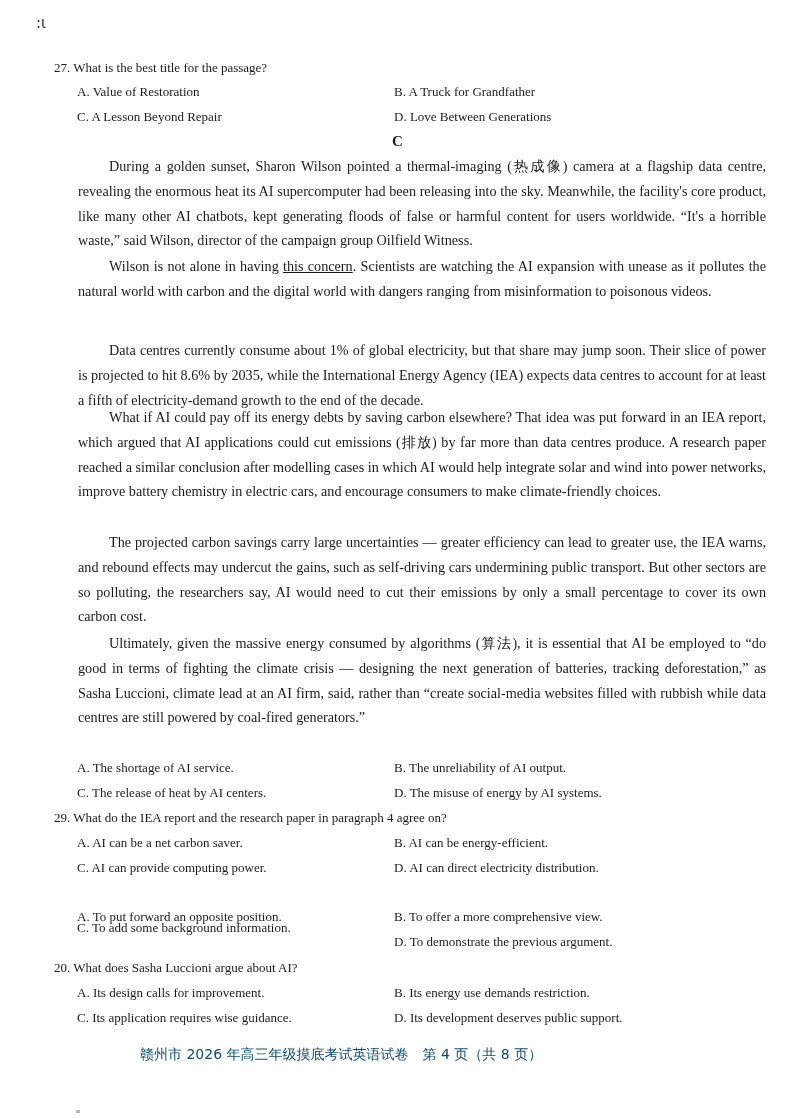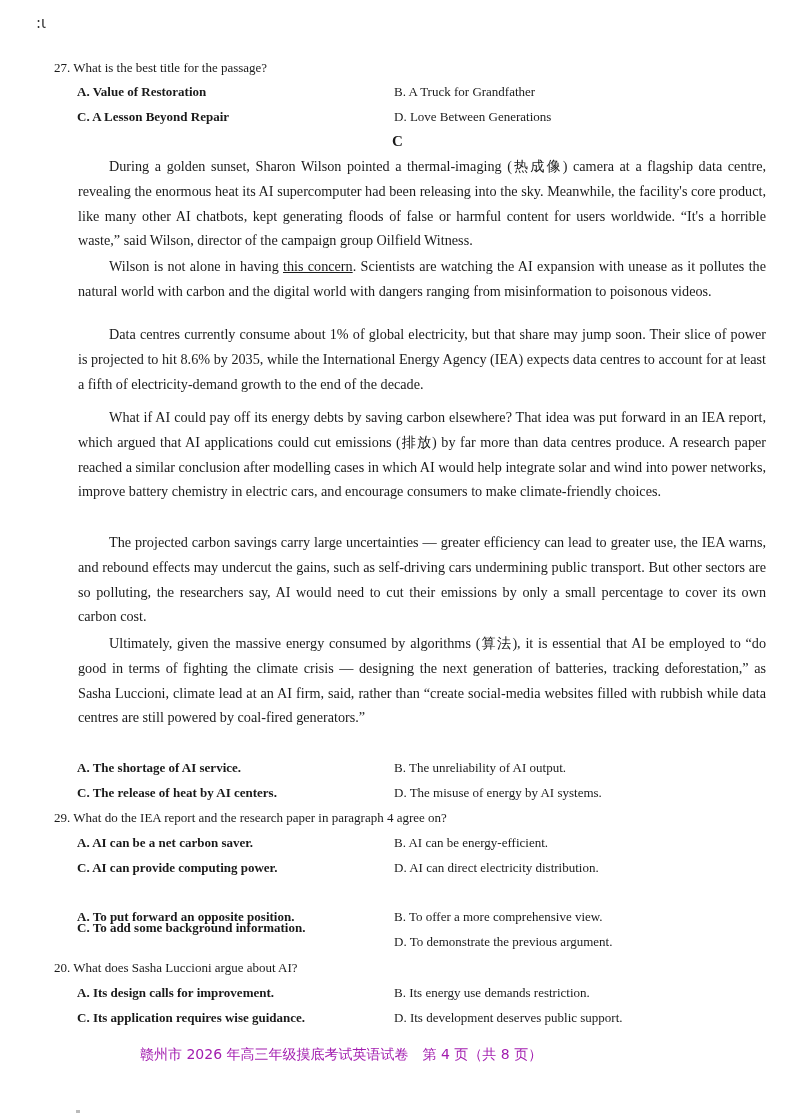--- a/index.html
+++ b/index.html
@@ -2,47 +2,47 @@
 <html><head>
 <meta charset="utf-8">
 <style>
   html, body { margin:0; padding:0; background:#ffffff; }
   body { width:793px; height:1119px; position:relative; overflow:hidden;
          font-family:"Liberation Serif", "DejaVu Serif", serif; color:#1a1a1a; }
   .page { position:absolute; left:0; top:0; width:793px; height:1119px; }
   .mark { position:absolute; left:36px; top:14px; font-size:15px; color:#333; font-family:"DejaVu Sans", sans-serif; }
   .abs { position:absolute; white-space:nowrap; font-size:13px; }
   .q { left:54px; }
-  .optL { left:77px;font-weight:bold; }
+  .optL { left:77px; }
   .optR { left:394px; }
   .sec { position:absolute; left:392px; top:133px; font-size:15px; font-weight:bold; }
   .para { position:absolute; left:54px; width:688px; font-size:14.2px; line-height:24.8px;
           text-align:justify; text-indent:31px;margin-left:24px; }
   .u { text-decoration:underline; }
   .footer { position:absolute; left:140px; top:1046px; font-size:14px; white-space:nowrap;
-            font-family:"DejaVu Sans", sans-serif; color:#a21caf; }
+            font-family:"DejaVu Sans", sans-serif; color:#0c4a6e; }
   .dot { position:absolute; left:76px; top:1110px; width:4px; height:3px; background:#bbb; }
 </style>
 </head>
 <body>
 
 <div class="page">
   <div class="mark">:ι</div>
 
   <div class="abs q" style="top:60px">27. What is the best title for the passage?</div>
   <div class="abs optL" style="top:84px">A. Value of Restoration</div>
   <div class="abs optR" style="top:84px">B. A Truck for Grandfather</div>
   <div class="abs optL" style="top:109px">C. A Lesson Beyond Repair</div>
   <div class="abs optR" style="top:109px">D. Love Between Generations</div>
 
   <div class="sec">C</div>
 
   <div class="para" style="top:154px">During a golden sunset, Sharon Wilson pointed a thermal-imaging (热成像) camera at a flagship data centre, revealing the enormous heat its AI supercomputer had been releasing into the sky. Meanwhile, the facility's core product, like many other AI chatbots, kept generating floods of false or harmful content for users worldwide. “It's a horrible waste,” said Wilson, director of the campaign group Oilfield Witness.</div>
   <div class="para" style="top:254px"><span>Wilson is not alone in having </span><span class="u">this concern</span><span>. Scientists are watching the AI expansion with unease as it pollutes the natural world with carbon and the digital world with dangers ranging from misinformation to poisonous videos.</span></div>
-  <div class="para" style="top:322px">Data centres currently consume about 1% of global electricity, but that share may jump soon. Their slice of power is projected to hit 8.6% by 2035, while the International Energy Agency (IEA) expects data centres to account for at least a fifth of electricity-demand growth to the end of the decade.</div>
+  <div class="para" style="top:338px">Data centres currently consume about 1% of global electricity, but that share may jump soon. Their slice of power is projected to hit 8.6% by 2035, while the International Energy Agency (IEA) expects data centres to account for at least a fifth of electricity-demand growth to the end of the decade.</div>
   <div class="para" style="top:405px">What if AI could pay off its energy debts by saving carbon elsewhere? That idea was put forward in an IEA report, which argued that AI applications could cut emissions (排放) by far more than data centres produce. A research paper reached a similar conclusion after modelling cases in which AI would help integrate solar and wind into power networks, improve battery chemistry in electric cars, and encourage consumers to make climate-friendly choices.</div>
   <div class="para" style="top:530px">The projected carbon savings carry large uncertainties — greater efficiency can lead to greater use, the IEA warns, and rebound effects may undercut the gains, such as self-driving cars undermining public transport. But other sectors are so polluting, the researchers say, AI would need to cut their emissions by only a small percentage to cover its own carbon cost.</div>
   <div class="para" style="top:631px">Ultimately, given the massive energy consumed by algorithms (算法), it is essential that AI be employed to “do good in terms of fighting the climate crisis — designing the next generation of batteries, tracking deforestation,” as Sasha Luccioni, climate lead at an AI firm, said, rather than “create social-media websites filled with rubbish while data centres are still powered by coal-fired generators.”</div>
 
   <div class="abs optL" style="top:760px">A. The shortage of AI service.</div>
   <div class="abs optR" style="top:760px">B. The unreliability of AI output.</div>
   <div class="abs optL" style="top:785px">C. The release of heat by AI centers.</div>
   <div class="abs optR" style="top:785px">D. The misuse of energy by AI systems.</div>
 
   <div class="abs q" style="top:810px">29. What do the IEA report and the research paper in paragraph 4 agree on?</div>

